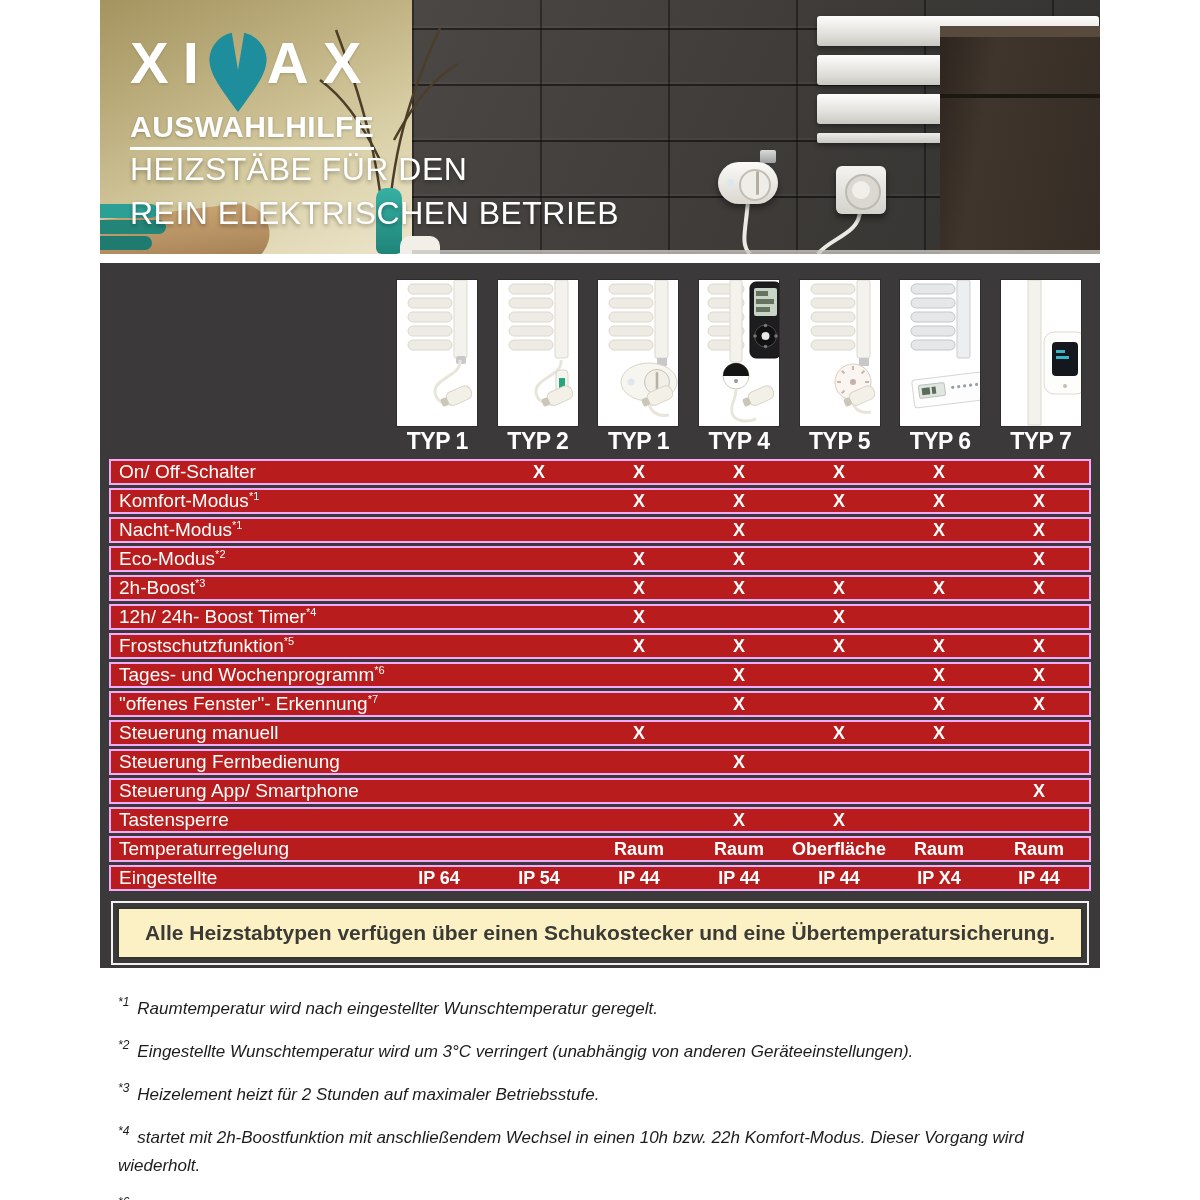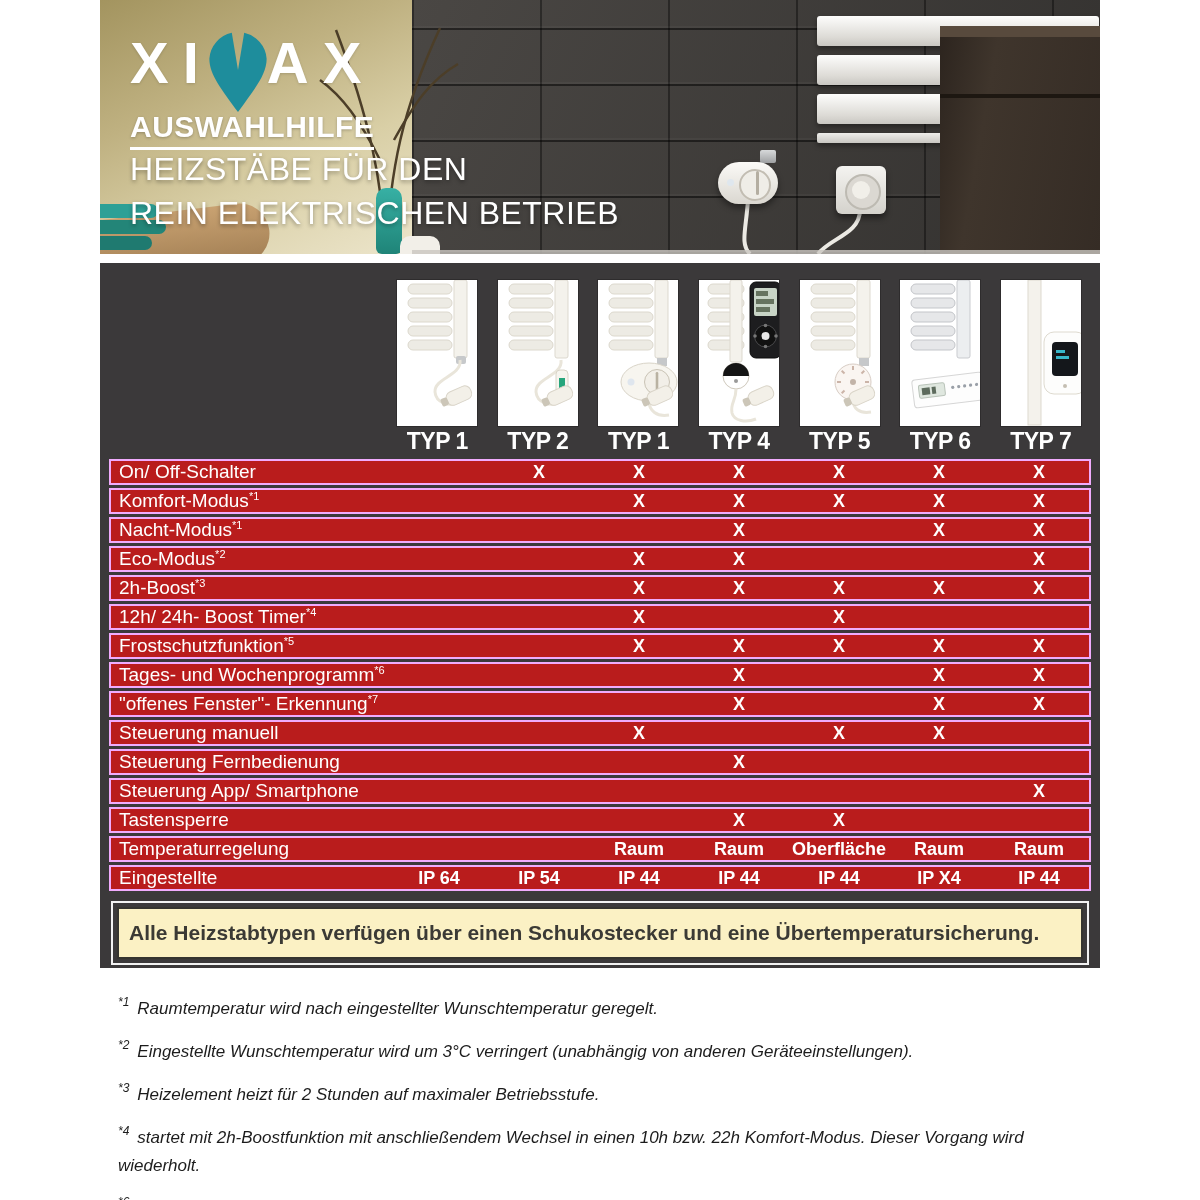--- a/index.html
+++ b/index.html
@@ -69,21 +69,21 @@
   .card svg{display:block;}
   .tlabel{font-weight:700;font-size:23px;color:#fff;padding:2px 0 4px;letter-spacing:-.5px;}
 
   .frow{background:#b91c1c;border:2px solid #f0abfc;margin-bottom:3px;height:22px;
         align-items:center;}
   .lbl{font-size:19px;color:#fff;padding-left:8px;white-space:nowrap;overflow:hidden;}
   .lbl sup{font-size:11px;}
   .cell{text-align:center;color:#fff;font-weight:700;font-size:18px;line-height:22px;}
 
   .bannerWrap{border:2px solid #f2f2f2;margin:10px 2px 0 2px;padding:4px;}
-  .banner{background:#fbf1c4;border:2px solid #35342f;text-align:left;
+  .banner{background:#fbf1c4;border:2px solid #35342f;text-align:center;
       font-size:21px;font-weight:700;color:#3b3a35;padding:12px 10px;}
 
   
   .footnotes{position:absolute;left:118px;top:988px;width:990px;color:#1c1c1c;
       font-style:italic;font-size:17px;}
   .fn{margin-bottom:8px;line-height:28px;}
   .fnm{font-size:12px;vertical-align:8px;margin-right:8px;font-weight:400;}
 </style>
 </head>
 <body>

